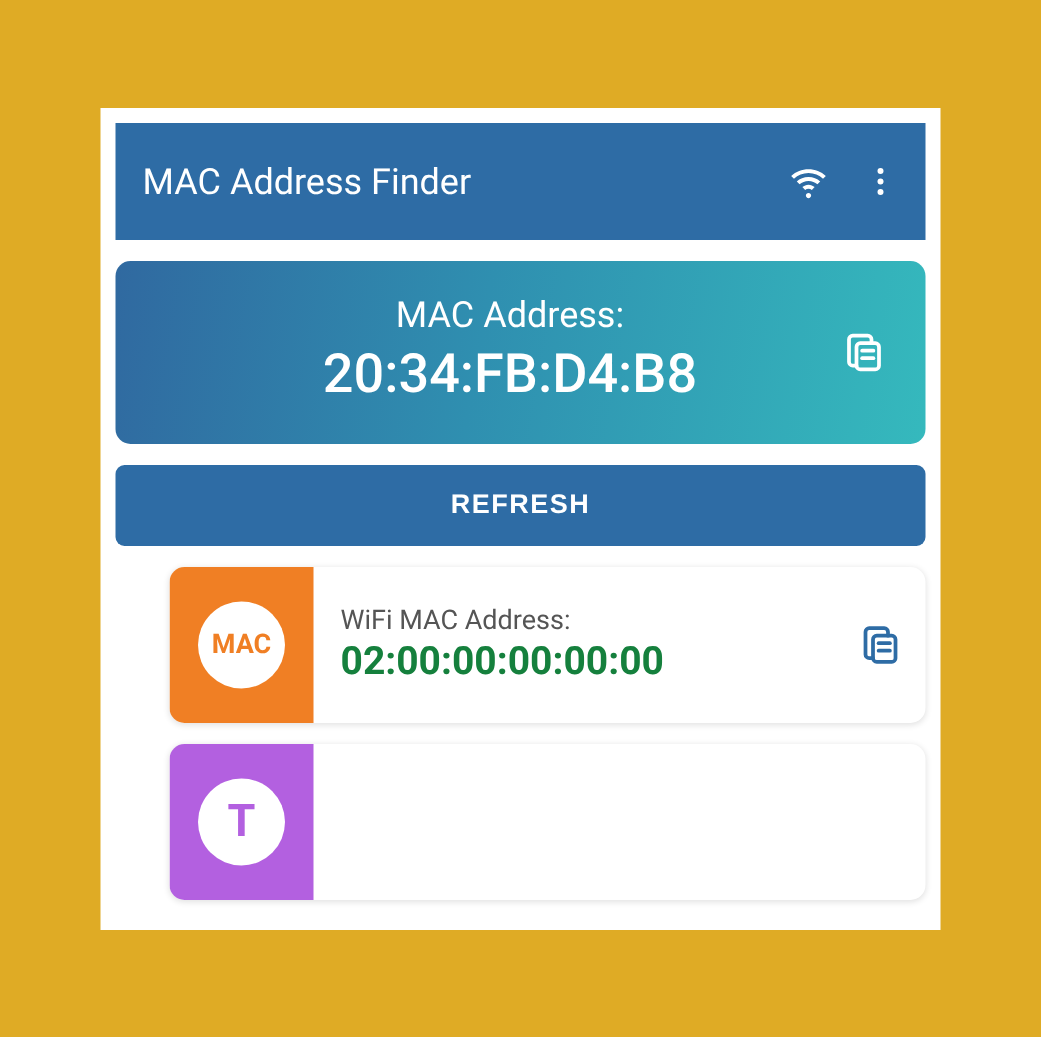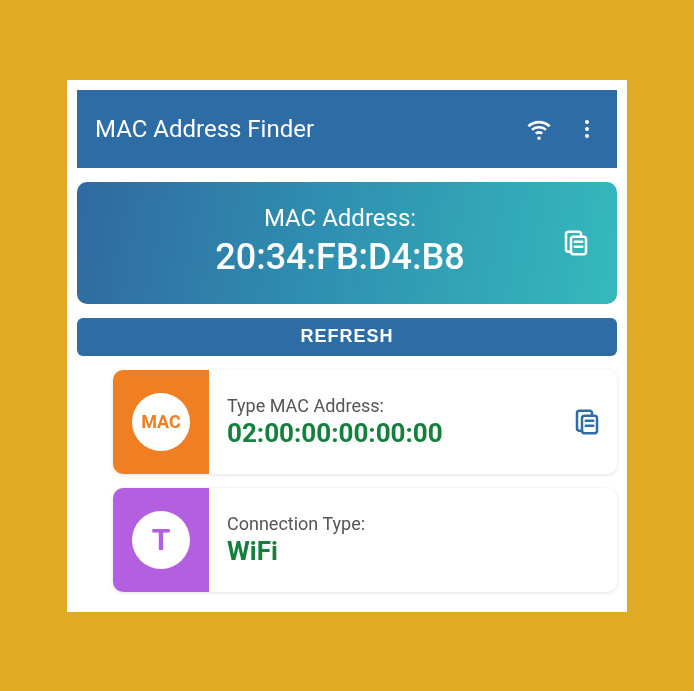--- a/index.html
+++ b/index.html
@@ -59,21 +59,21 @@
     top: 50%;
     transform: translateY(-50%);
     cursor: pointer;
   }
   .refresh {
     margin-top: 14px;
     background: #2e6ca5;
     color: #ffffff;
     border: none;
     width: 100%;
-    height: 38px;
+    height: 54px;
     border-radius: 6px;
     font-size: 18px;
     font-weight: 600;
     letter-spacing: 1px;
     cursor: pointer;
   }
   .card {
     margin-top: 14px;
     background: #ffffff;
     border-radius: 10px;
@@ -169,36 +169,32 @@
     </span>
   </div>
 
   <button class="refresh">REFRESH</button>
 
   <div class="card">
     <div class="card-icon bg-orange">
       <div class="circle circle-mac">MAC</div>
     </div>
     <div class="card-body">
-      <div class="card-label">Type MAC Address:</div>
+      <div class="card-label">WiFi MAC Address:</div>
       <div class="card-value">02:00:00:00:00:00</div>
     </div>
     <div class="card-copy">
       <svg width="30" height="30" viewBox="0 0 24 24" fill="none" stroke="#2e6ca5" stroke-width="2" stroke-linecap="round" stroke-linejoin="round">
         <rect x="8" y="7" width="12" height="14" rx="2"></rect>
         <path d="M16 7V5a2 2 0 0 0-2-2H6a2 2 0 0 0-2 2v12a2 2 0 0 0 2 2h2"></path>
         <line x1="11" y1="11" x2="17" y2="11"></line>
         <line x1="11" y1="15" x2="17" y2="15"></line>
       </svg>
     </div>
   </div>
 
   <div class="card">
     <div class="card-icon bg-purple">
       <div class="circle circle-t">T</div>
     </div>
-    <div class="card-body">
-      <div class="card-label">Connection Type:</div>
-      <div class="card-value">WiFi</div>
-    </div>
   </div>
 
 </div>
 
 </body></html>

